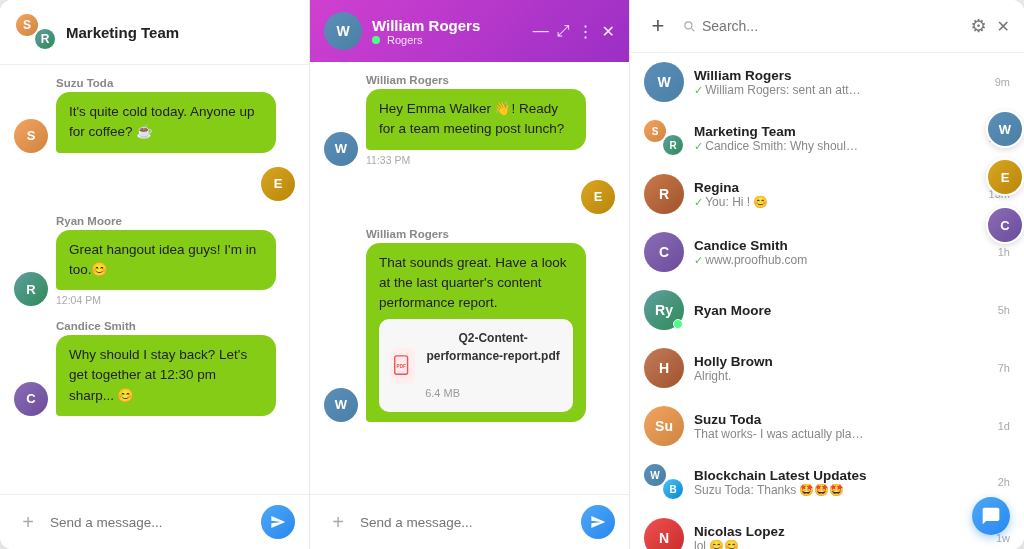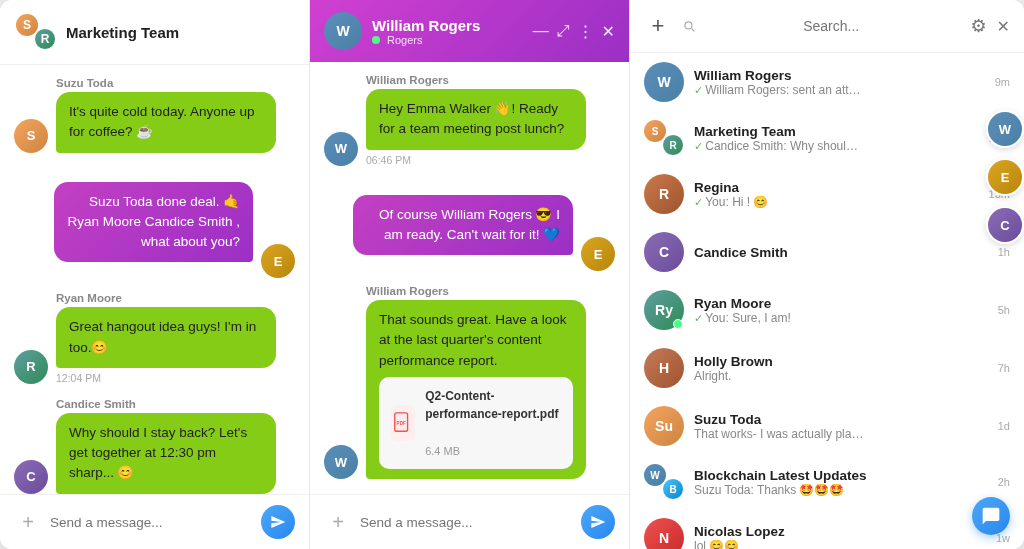--- a/index.html
+++ b/index.html
@@ -36,21 +36,21 @@
     .mid-header { padding: 12px 14px; display: flex; align-items: center; gap: 10px; background: linear-gradient(135deg, #d040d0, #9b2fc5); }
     .mid-header-info { flex: 1; }
     .mid-header-name { font-weight: 700; font-size: 15px; color: #fff; }
     .mid-header-status { font-size: 11px; color: rgba(255,255,255,0.85); }
     .mid-header-actions { display: flex; gap: 8px; align-items: center; }
     .mid-header-actions span { color: rgba(255,255,255,0.9); font-size: 15px; cursor: pointer; }
     .online-dot { width: 8px; height: 8px; background: #4cff84; border-radius: 50%; display: inline-block; margin-right: 4px; }
     .file-attachment { background: #f7f7f7; border-radius: 10px; padding: 10px 12px; display: flex; align-items: center; gap: 10px; margin-top: 6px; }
     .file-icon { width: 36px; height: 36px; background: #fee; border-radius: 6px; display: flex; align-items: center; justify-content: center; }
     .file-icon svg { width: 22px; height: 22px; }
-    .file-name { font-size: 12px; font-weight: 600; color: #333; }
+    .file-name { font-size: 12px; font-weight: 600; color: #333; text-align: center; }
     .file-size { font-size: 11px; color: #999; margin-top: 20px; }
 
     
     .right-panel { flex: 1; display: flex; flex-direction: column; background: #fff; }
     .right-header { padding: 12px 14px; display: flex; align-items: center; gap: 10px; border-bottom: 1px solid #efefef; }
     .search-box { flex: 1; display: flex; align-items: center; gap: 6px; }
     .search-box input { border: none; outline: none; font-size: 14px; color: #555; background: transparent; flex: 1; }
     .contacts-list { flex: 1; overflow-y: auto; }
     .contact-item { display: flex; align-items: center; gap: 10px; padding: 9px 14px; cursor: pointer; transition: background 0.15s; }
     .contact-info { flex: 1; min-width: 0; }
@@ -98,25 +98,20 @@
       <div class="msg-row">
         <div class="msg-avatar-wrap av-circle av-suzu" style="width:34px;height:34px;font-size:13px;">S</div>
         <div class="msg-content-wrap">
           <div class="msg-sender">Suzu Toda</div>
           <div class="msg-bubble other">It's quite cold today. Anyone up for coffee? ☕</div>
         </div>
       </div>
 
       <div class="msg-row own">
         <div class="msg-avatar-wrap av-circle av-emma" style="width:34px;height:34px;font-size:13px;">E</div>
-        <div class="msg-content-wrap own">
-          <div class="msg-sender own">Emma Walker</div>
-          <div class="msg-bubble own">Suzu Toda done deal. 🤙<br>Ryan Moore Candice Smith ,<br>what about you?</div>
-          <div class="msg-time own">11:52 PM <span class="check">✓</span></div>
-        </div>
       </div>
 
       <div class="msg-row">
         <div class="msg-avatar-wrap av-circle av-ryan" style="width:34px;height:34px;font-size:13px;">R</div>
         <div class="msg-content-wrap">
           <div class="msg-sender">Ryan Moore</div>
           <div class="msg-bubble other">Great hangout idea guys! I'm in too.😊</div>
           <div class="msg-time">12:04 PM</div>
         </div>
       </div>
@@ -158,31 +153,26 @@
         <span style="color:rgba(255,255,255,0.9);cursor:pointer;font-size:16px;">✕</span>
       </div>
     </div>
     <div class="messages-area">
 
       <div class="msg-row">
         <div class="av-circle av-william" style="width:34px;height:34px;font-size:13px;flex-shrink:0;">W</div>
         <div class="msg-content-wrap">
           <div class="msg-sender">William Rogers</div>
           <div class="msg-bubble other">Hey Emma Walker 👋! Ready for a team meeting post lunch?</div>
-          <div class="msg-time">06:46 PM</div>
+          <div class="msg-time">11:33 PM</div>
         </div>
       </div>
 
       <div class="msg-row own">
         <div class="av-circle av-emma" style="width:34px;height:34px;font-size:13px;flex-shrink:0;">E</div>
-        <div class="msg-content-wrap own">
-          <div class="msg-sender own">Emma Walker</div>
-          <div class="msg-bubble own">Of course William Rogers 😎 I am ready. Can't wait for it! 💙</div>
-          <div class="msg-time own">11:52 PM <span class="check">✓</span></div>
-        </div>
       </div>
 
       <div class="msg-row">
         <div class="av-circle av-william" style="width:34px;height:34px;font-size:13px;flex-shrink:0;">W</div>
         <div class="msg-content-wrap">
           <div class="msg-sender">William Rogers</div>
           <div class="msg-bubble other">
             That sounds great. Have a look at the last quarter's content performance report.
             <div class="file-attachment">
               <div class="file-icon">
@@ -213,21 +203,21 @@
     </div>
   </div>
 
   <div class="right-panel">
     <div class="right-header">
       <button class="plus-btn" style="font-size:22px;color:#555;">+</button>
       <div class="search-box">
         <svg width="14" height="14" viewBox="0 0 24 24" fill="#aaa">
             <path d="M21 21l-4.35-4.35M17 11A6 6 0 1 1 5 11a6 6 0 0 1 12 0z" stroke="#aaa" stroke-width="2" fill="none"></path>
           </svg>
-        <input type="text" style="border: none; outline: none; font-size: 14px; color: rgb(85, 85, 85); background: transparent; flex: 1 1 0%; text-align: center;" placeholder="Search...">
+        <input type="text" style="border: none; outline: none; font-size: 14px; color: rgb(85, 85, 85); background: transparent; flex: 1 1 0%;" placeholder="Search...">
       </div>
       <button style="background:none;border:none;cursor:pointer;font-size:18px;color:#777;">⚙</button>
       <button style="background:none;border:none;cursor:pointer;font-size:16px;color:#777;">✕</button>
     </div>
     <div class="contacts-list">
 
       <div class="contact-item">
         <div class="contact-avatar-wrap">
           <div class="av-circle av-william" style="width:40px;height:40px;font-size:14px;">W</div>
         </div>
@@ -262,34 +252,34 @@
         </div>
         <div class="contact-meta">13m</div>
       </div>
 
       <div class="contact-item">
         <div class="contact-avatar-wrap">
           <div class="av-circle av-candice" style="width:40px;height:40px;font-size:14px;">C</div>
         </div>
         <div class="contact-info">
           <div class="contact-name">Candice Smith</div>
+          <div class="contact-preview"><span class="check-icon">✓</span>www.proofhub.com</div>
         </div>
         <div class="contact-meta">1h</div>
       </div>
 
       <div class="contact-item">
         <div class="contact-avatar-wrap">
           <div class="av-circle av-ryan" style="width:40px;height:40px;font-size:14px;position:relative;">
             Ry
             <span style="position:absolute;bottom:1px;right:1px;width:10px;height:10px;background:#4cff84;border-radius:50%;border:1.5px solid #fff;display:block;"></span>
           </div>
         </div>
         <div class="contact-info">
           <div class="contact-name">Ryan Moore</div>
-          <div class="contact-preview"><span class="check-icon">✓</span>You: Sure, I am!</div>
         </div>
         <div class="contact-meta">5h</div>
       </div>
 
       <div class="contact-item">
         <div class="contact-avatar-wrap">
           <div class="av-circle av-holly" style="width:40px;height:40px;font-size:14px;">H</div>
         </div>
         <div class="contact-info">
           <div class="contact-name">Holly Brown</div>

